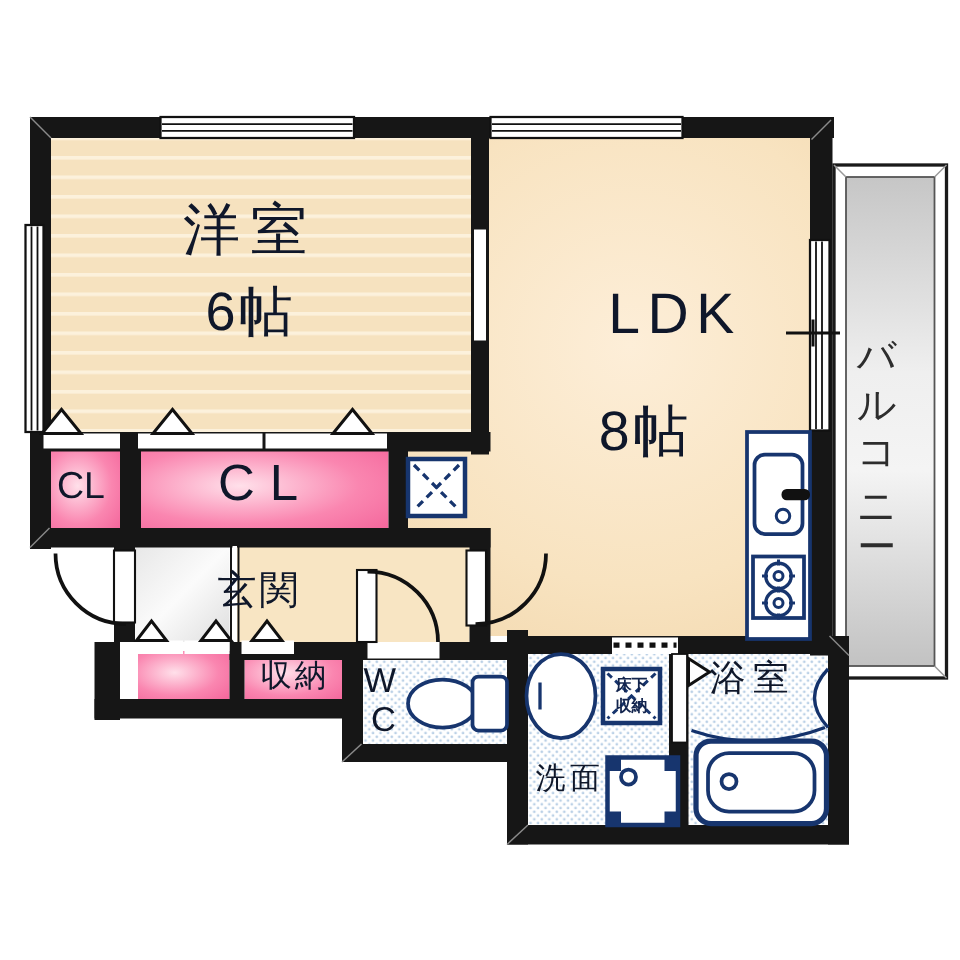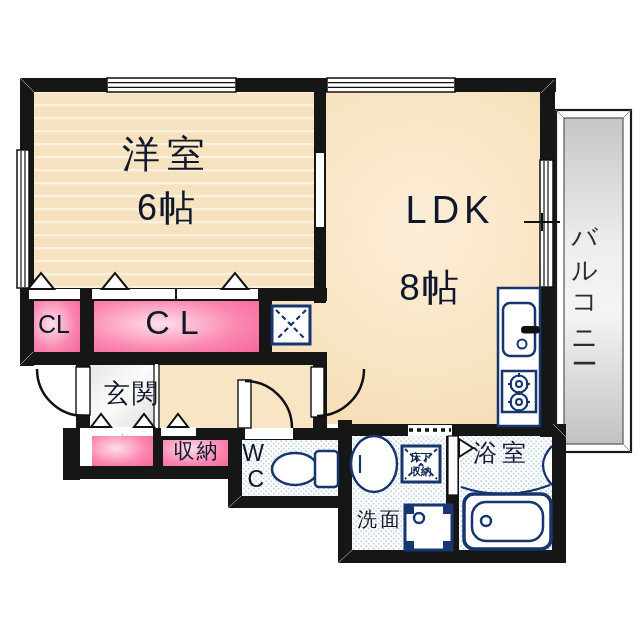--- a/index.html
+++ b/index.html
@@ -6,21 +6,21 @@
   #stage{position:relative;width:640px;height:640px;background:#fff;overflow:hidden;
          font-family:"Liberation Sans","DejaVu Sans",sans-serif;}
   #planSvg{position:absolute;left:0;top:0;}
   .lbl{position:absolute;color:#0f172a;text-align:center;white-space:nowrap;}
   .lbl-yoshitsu{left:67px;top:134px;width:200px;font-size:38px;line-height:40px;letter-spacing:7px;}
   .lbl-yoshitsu-size{left:67px;top:188px;width:200px;font-size:36px;line-height:40px;letter-spacing:2px;}
   .lbl-ldk{left:350px;top:190px;width:200px;font-size:38px;line-height:40px;letter-spacing:5px;}
   .lbl-ldk-size{left:330px;top:243px;width:200px;font-size:37px;line-height:38px;letter-spacing:2px;margin-top:26px;}
   .lbl-cl-small{left:24px;top:310px;width:60px;font-size:25px;line-height:28px;}
   .lbl-cl-large{left:96px;top:304px;width:162px;font-size:34px;line-height:36px;letter-spacing:10px;}
-  .lbl-genkan{left:91px;top:379px;width:82px;font-size:26px;line-height:28px;letter-spacing:2px;}
+  .lbl-genkan{left:91px;top:379px;width:82px;font-size:26px;line-height:28px;letter-spacing:2px;padding-left:41px;}
   .lbl-sb{left:91px;top:436px;width:62px;font-size:28px;line-height:30px;letter-spacing:3px;}
   .lbl-shuno{left:163px;top:439px;width:67px;font-size:21px;line-height:24px;letter-spacing:2px;}
   .lbl-wc{left:240px;top:440px;width:24px;font-size:23px;line-height:26px;word-break:break-all;white-space:normal;text-align:right;}
   .lbl-senmen{left:352px;top:508px;width:56px;font-size:20px;line-height:22px;letter-spacing:3px;}
   .lbl-yokushitsu{left:464px;top:440px;width:76px;font-size:24px;line-height:26px;letter-spacing:5px;}
   .lbl-balcony{left:568px;top:152px;height:260px;writing-mode:vertical-rl;text-orientation:mixed;
                font-size:26px;letter-spacing:6px;color:#2d2d2d;white-space:normal;}
   .lbl-yukashita{left:408px;top:450px;width:26px;font-size:10.5px;line-height:14px;
                  word-break:break-all;white-space:normal;color:#13254e;font-weight:bold;}
 </style>

